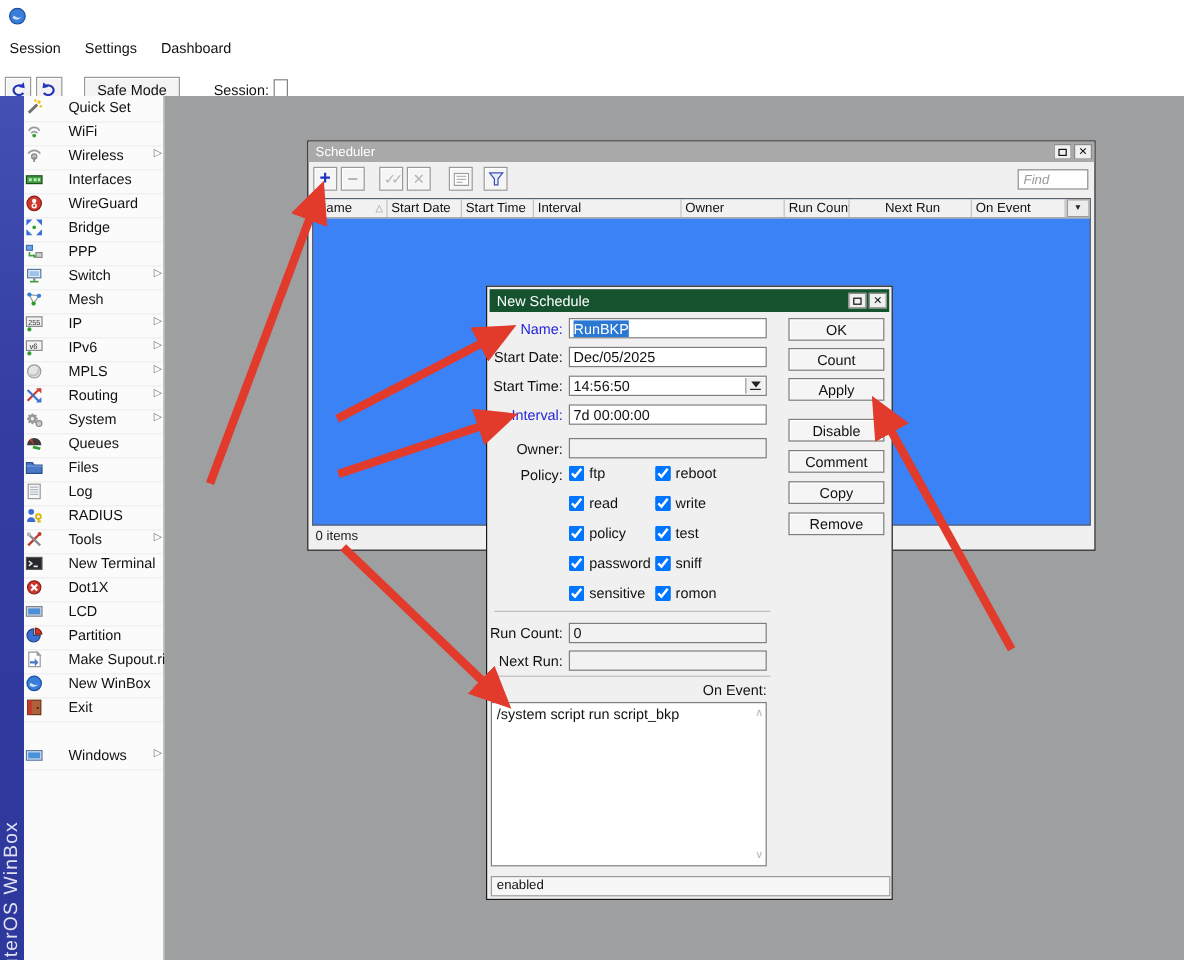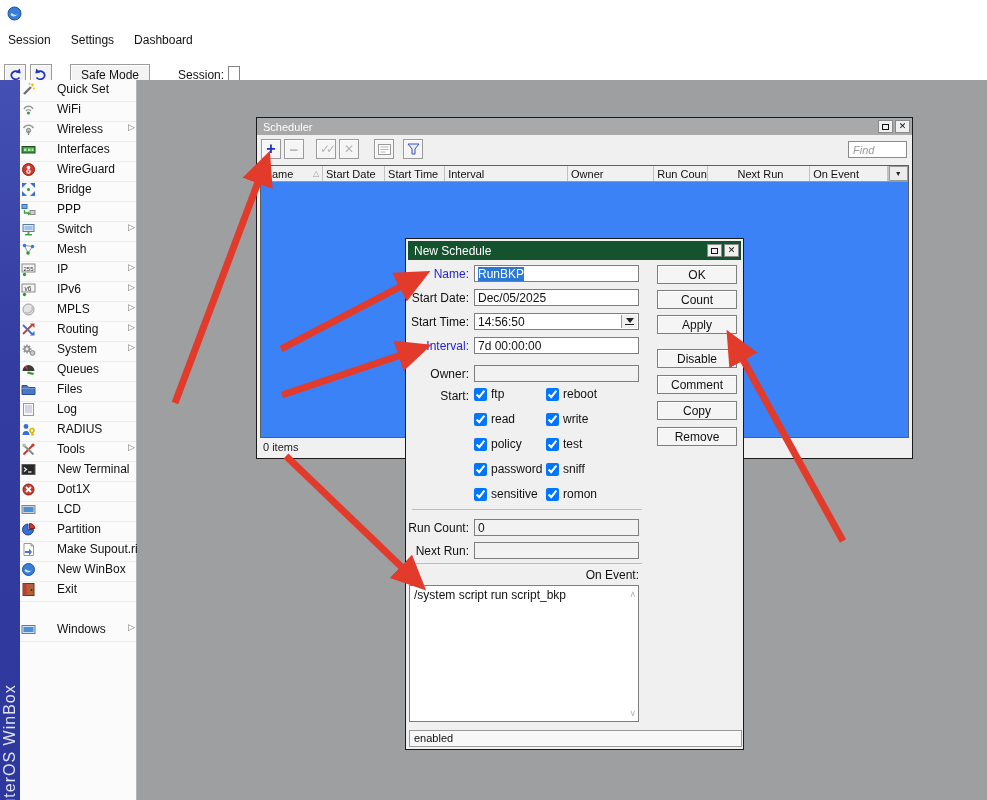--- a/index.html
+++ b/index.html
@@ -452,21 +452,21 @@
         <span class="bar"></span>
       </span>
   </div>
 
   <div class="flabel blue" style="top:100px">Interval:</div>
   <div class="field" style="top:98px">7d 00:00:00</div>
 
   <div class="flabel" style="top:128px">Owner:</div>
   <div class="field ro" style="top:126px"></div>
 
-  <div class="flabel" style="top:150px">Start:</div>
+  <div class="flabel" style="top:150px">Policy:</div>
   <label class="chk" style="left:68px;top:148px">
       <input type="checkbox" checked="" style="">
       <span>ftp</span>
     </label>
   <label class="chk" style="left:140px;top:148px">
       <input type="checkbox" checked="" style="">
       <span>reboot</span>
     </label>
   <label class="chk" style="left:68px;top:173px">
       <input type="checkbox" checked="" style="">

